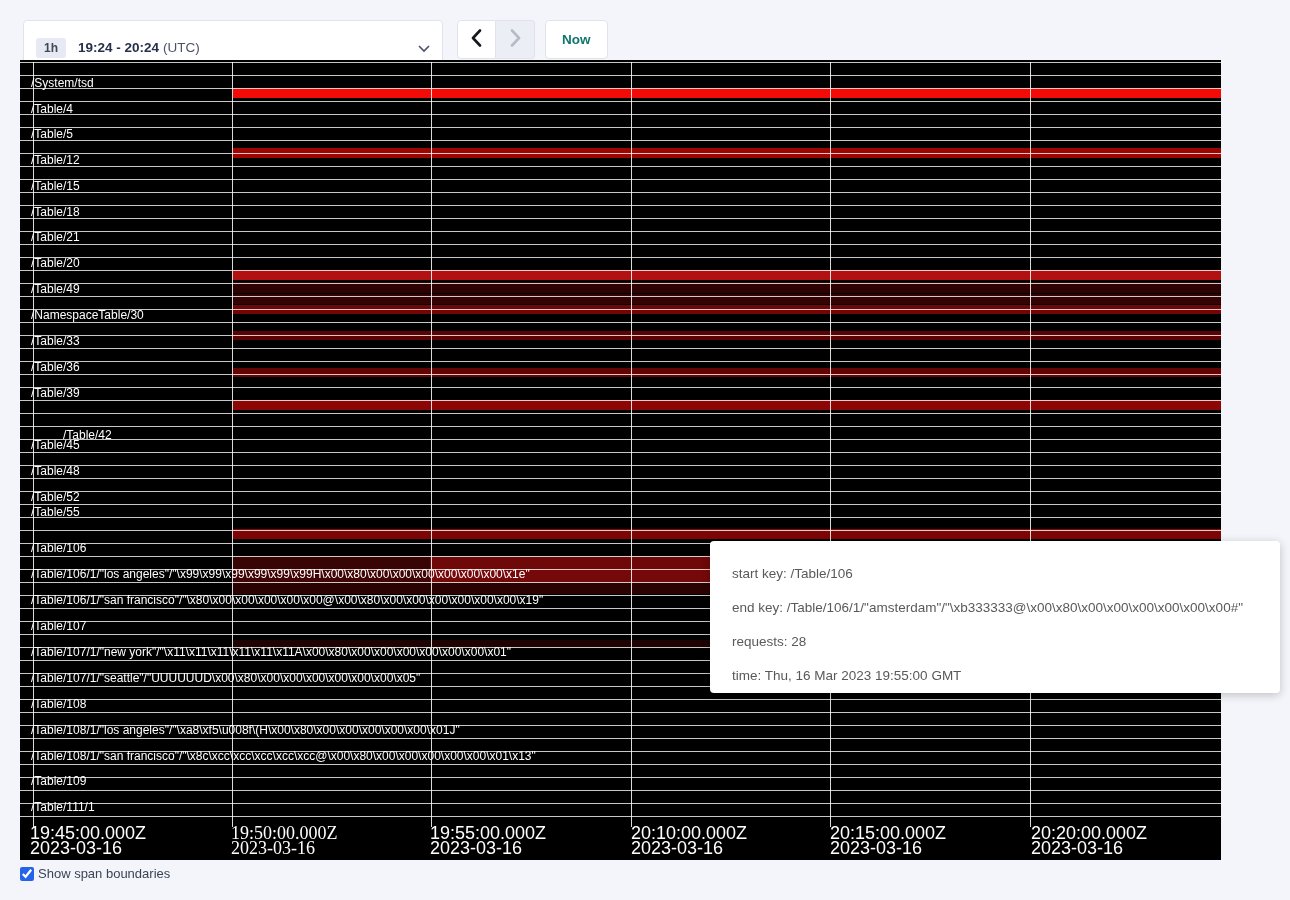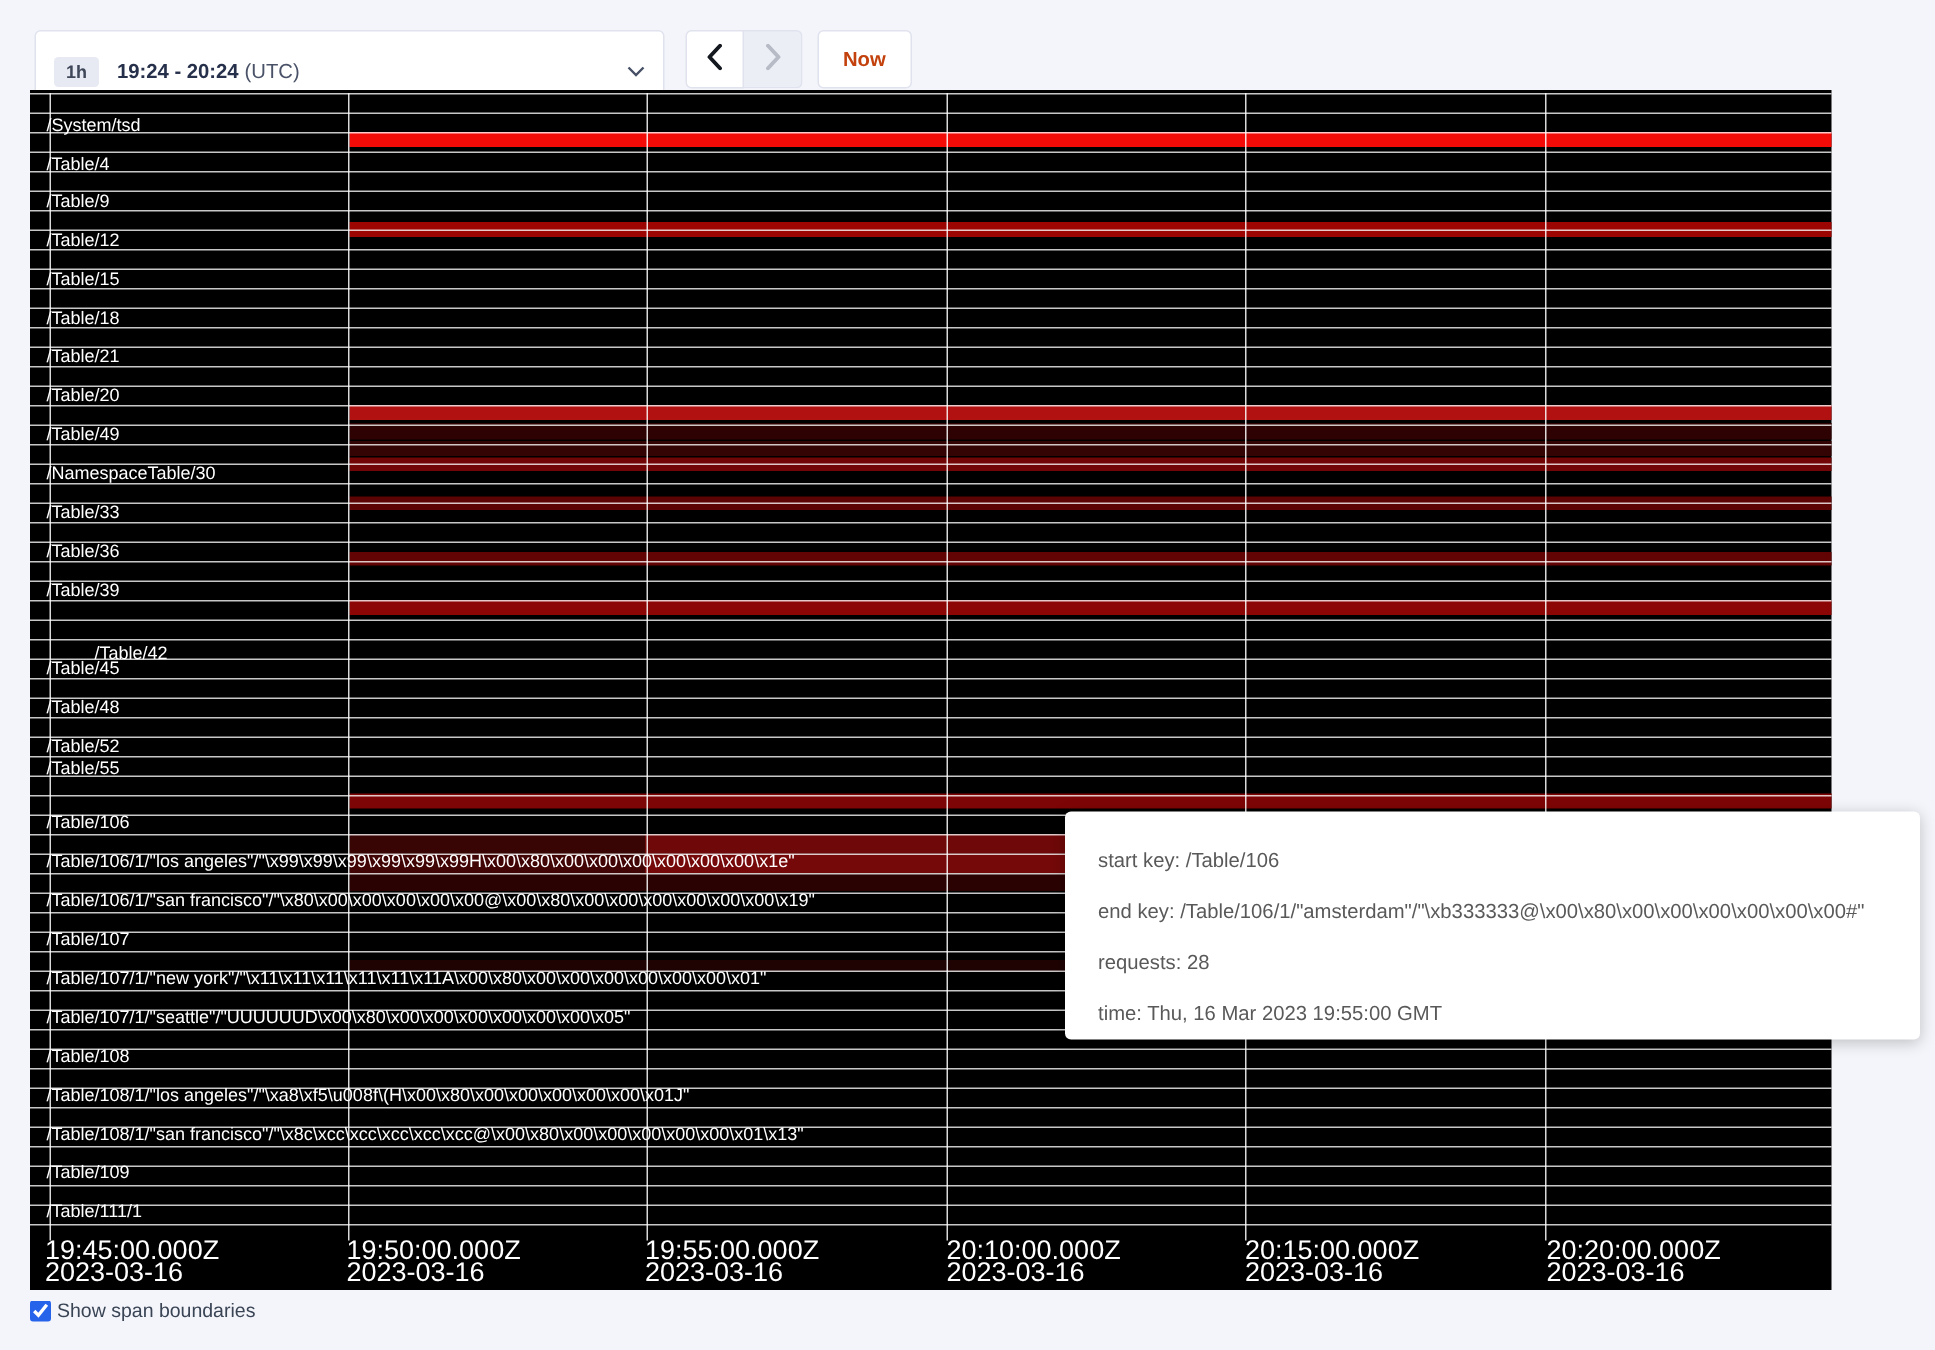--- a/index.html
+++ b/index.html
@@ -22,21 +22,21 @@
   .nav-group { position:absolute; left:457px; top:20px; height:39px; display:flex; }
   .nav-btn {
     width:39px; height:39px; background:#fff; border:1px solid #e0e3ee;
     display:flex; align-items:center; justify-content:center; cursor:pointer;
   }
   .nav-btn.prev { border-radius:4px 0 0 4px; }
   .nav-btn.next { border-radius:0 4px 4px 0; background:#eceef5; border-left:none; cursor:default; }
   .now-btn {
     position:absolute; left:545px; top:20px; height:39px; padding:0 16px;
     background:#fff; border:1px solid #e0e3ee; border-radius:4px;
-    font-family:"Liberation Sans", sans-serif; font-size:13.5px; font-weight:600; color:#c2410c; cursor:pointer;
+    font-family:"Liberation Sans", sans-serif; font-size:13.5px; font-weight:600; color:#0f766e; cursor:pointer;
   }
 
   
   .kv-canvas {
     position:absolute; left:20px; top:60px; width:1201px; height:800px;
     background:#000; overflow:visible;
   }
   .kv-band { position:absolute; }
   .kv-hline { position:absolute; height:1px; left:0; width:1201px; background:rgba(255,255,255,0.78); }
   .kv-vline { position:absolute; width:1px; background:rgba(255,255,255,0.85); }
@@ -185,21 +185,21 @@
     <div class="kv-vline" style="left: 411px; top: 2px; height: 758px; z-index: 2;"></div>
     <div class="kv-vline" style="left: 411px; top: 760px; height: 7px; z-index: 2;"></div>
     <div class="kv-vline" style="left: 611px; top: 2px; height: 758px; z-index: 2;"></div>
     <div class="kv-vline" style="left: 611px; top: 760px; height: 7px; z-index: 2;"></div>
     <div class="kv-vline" style="left: 810px; top: 2px; height: 758px; z-index: 2;"></div>
     <div class="kv-vline" style="left: 810px; top: 760px; height: 7px; z-index: 2;"></div>
     <div class="kv-vline" style="left: 1010px; top: 2px; height: 758px; z-index: 2;"></div>
     <div class="kv-vline" style="left: 1010px; top: 760px; height: 7px; z-index: 2;"></div>
     <div class="kv-rowlabel" style="top: 16px;">/System/tsd</div>
     <div class="kv-rowlabel" style="top: 42px;">/Table/4</div>
-    <div class="kv-rowlabel" style="top: 67px;">/Table/9</div>
+    <div class="kv-rowlabel" style="top: 67px;">/Table/5</div>
     <div class="kv-rowlabel" style="top: 93px;">/Table/12</div>
     <div class="kv-rowlabel" style="top: 119px;">/Table/15</div>
     <div class="kv-rowlabel" style="top: 145px;">/Table/18</div>
     <div class="kv-rowlabel" style="top: 170px;">/Table/21</div>
     <div class="kv-rowlabel" style="top: 196px;">/Table/20</div>
     <div class="kv-rowlabel" style="top: 222px;">/Table/49</div>
     <div class="kv-rowlabel" style="top: 248px;">/NamespaceTable/30</div>
     <div class="kv-rowlabel" style="top: 274px;">/Table/33</div>
     <div class="kv-rowlabel" style="top: 300px;">/Table/36</div>
     <div class="kv-rowlabel" style="top: 326px; text-align: right;">/Table/39</div>
@@ -216,21 +216,21 @@
     <div class="kv-rowlabel" style="top: 611px;">/Table/107/1/"seattle"/"UUUUUUD\x00\x80\x00\x00\x00\x00\x00\x00\x05"</div>
     <div class="kv-rowlabel" style="top: 637px;">/Table/108</div>
     <div class="kv-rowlabel" style="top: 663px;">/Table/108/1/"los angeles"/"\xa8\xf5\u008f\(H\x00\x80\x00\x00\x00\x00\x00\x01J"</div>
     <div class="kv-rowlabel" style="top: 689px;">/Table/108/1/"san francisco"/"\x8c\xcc\xcc\xcc\xcc\xcc@\x00\x80\x00\x00\x00\x00\x00\x01\x13"</div>
     <div class="kv-rowlabel" style="top: 714px;">/Table/109</div>
     <div class="kv-rowlabel" style="top: 740px;">/Table/111/1</div>
     <div class="kv-axis-label" style="left: 10px; top: 766px;">
       <div>19:45:00.000Z</div>
       <div>2023-03-16</div>
     </div>
-    <div class="kv-axis-label" style="left: 211px; top: 766px;">
+    <div class="kv-axis-label" style="left: 211px; top: 766px; font-family: Liberation Serif, serif;">
       <div>19:50:00.000Z</div>
       <div>2023-03-16</div>
     </div>
     <div class="kv-axis-label" style="left: 410px; top: 766px;">
       <div>19:55:00.000Z</div>
       <div>2023-03-16</div>
     </div>
     <div class="kv-axis-label" style="left: 611px; top: 766px;">
       <div>20:10:00.000Z</div>
       <div>2023-03-16</div>

